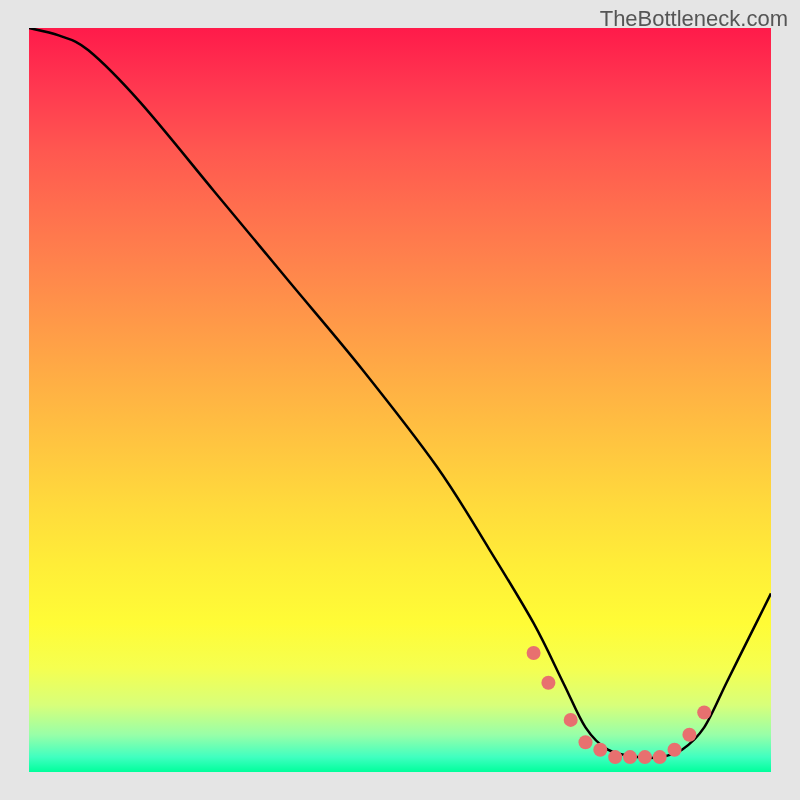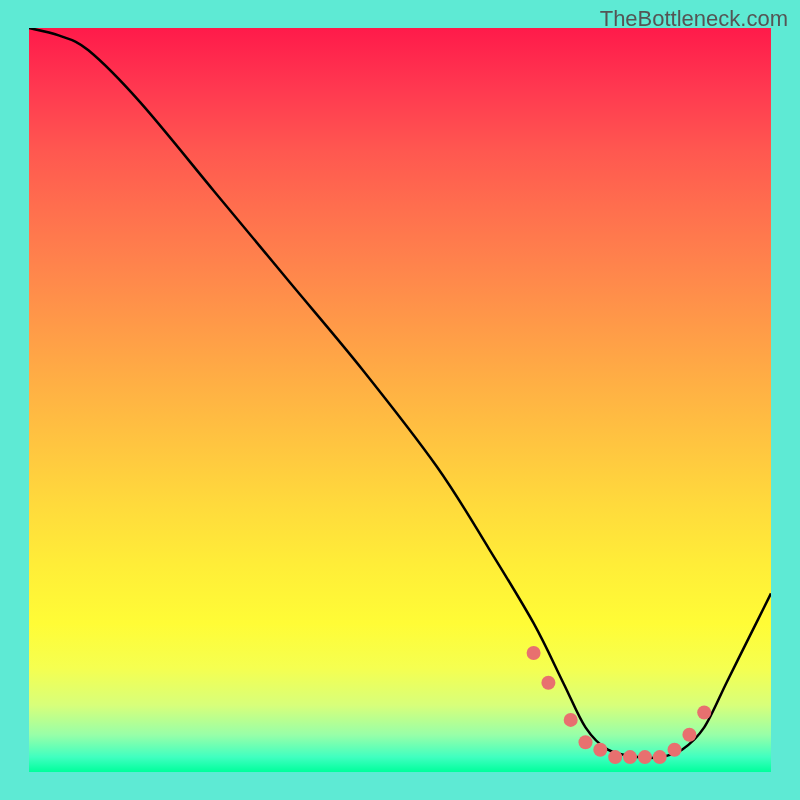--- a/index.html
+++ b/index.html
@@ -8,21 +8,21 @@
     background: #000;
     width: 800px;
     height: 800px;
     overflow: hidden;
     font-family: Arial, sans-serif;
   }
   .chart-container {
     position: relative;
     width: 800px;
     height: 800px;
-    background: #5eead4;
+    background: #e5e5e5;
   }
   .plot-area {
     position: absolute;
     left: 29px;
     top: 28px;
     width: 742px;
     height: 744px;
     background: linear-gradient(to bottom,
       #ff1a4a 0%,
       #ff3850 8%,

